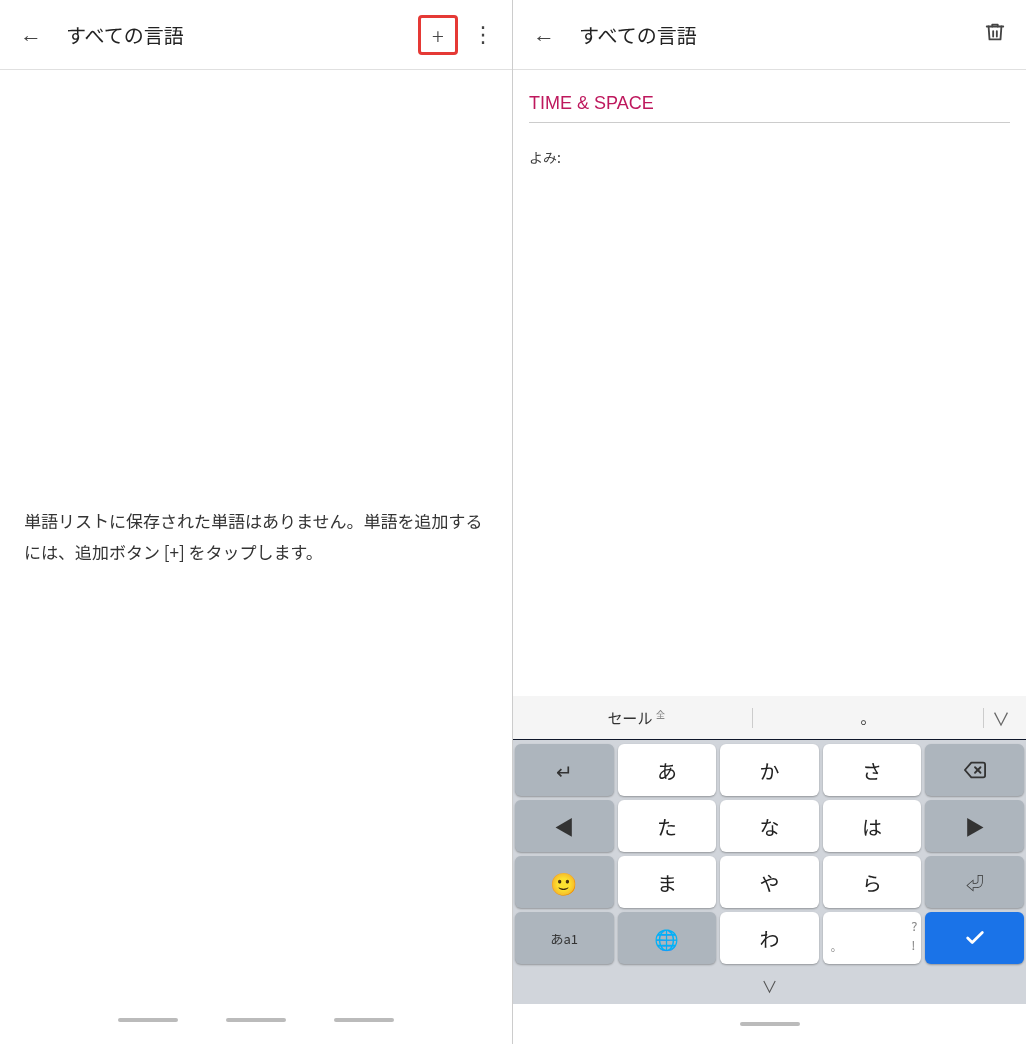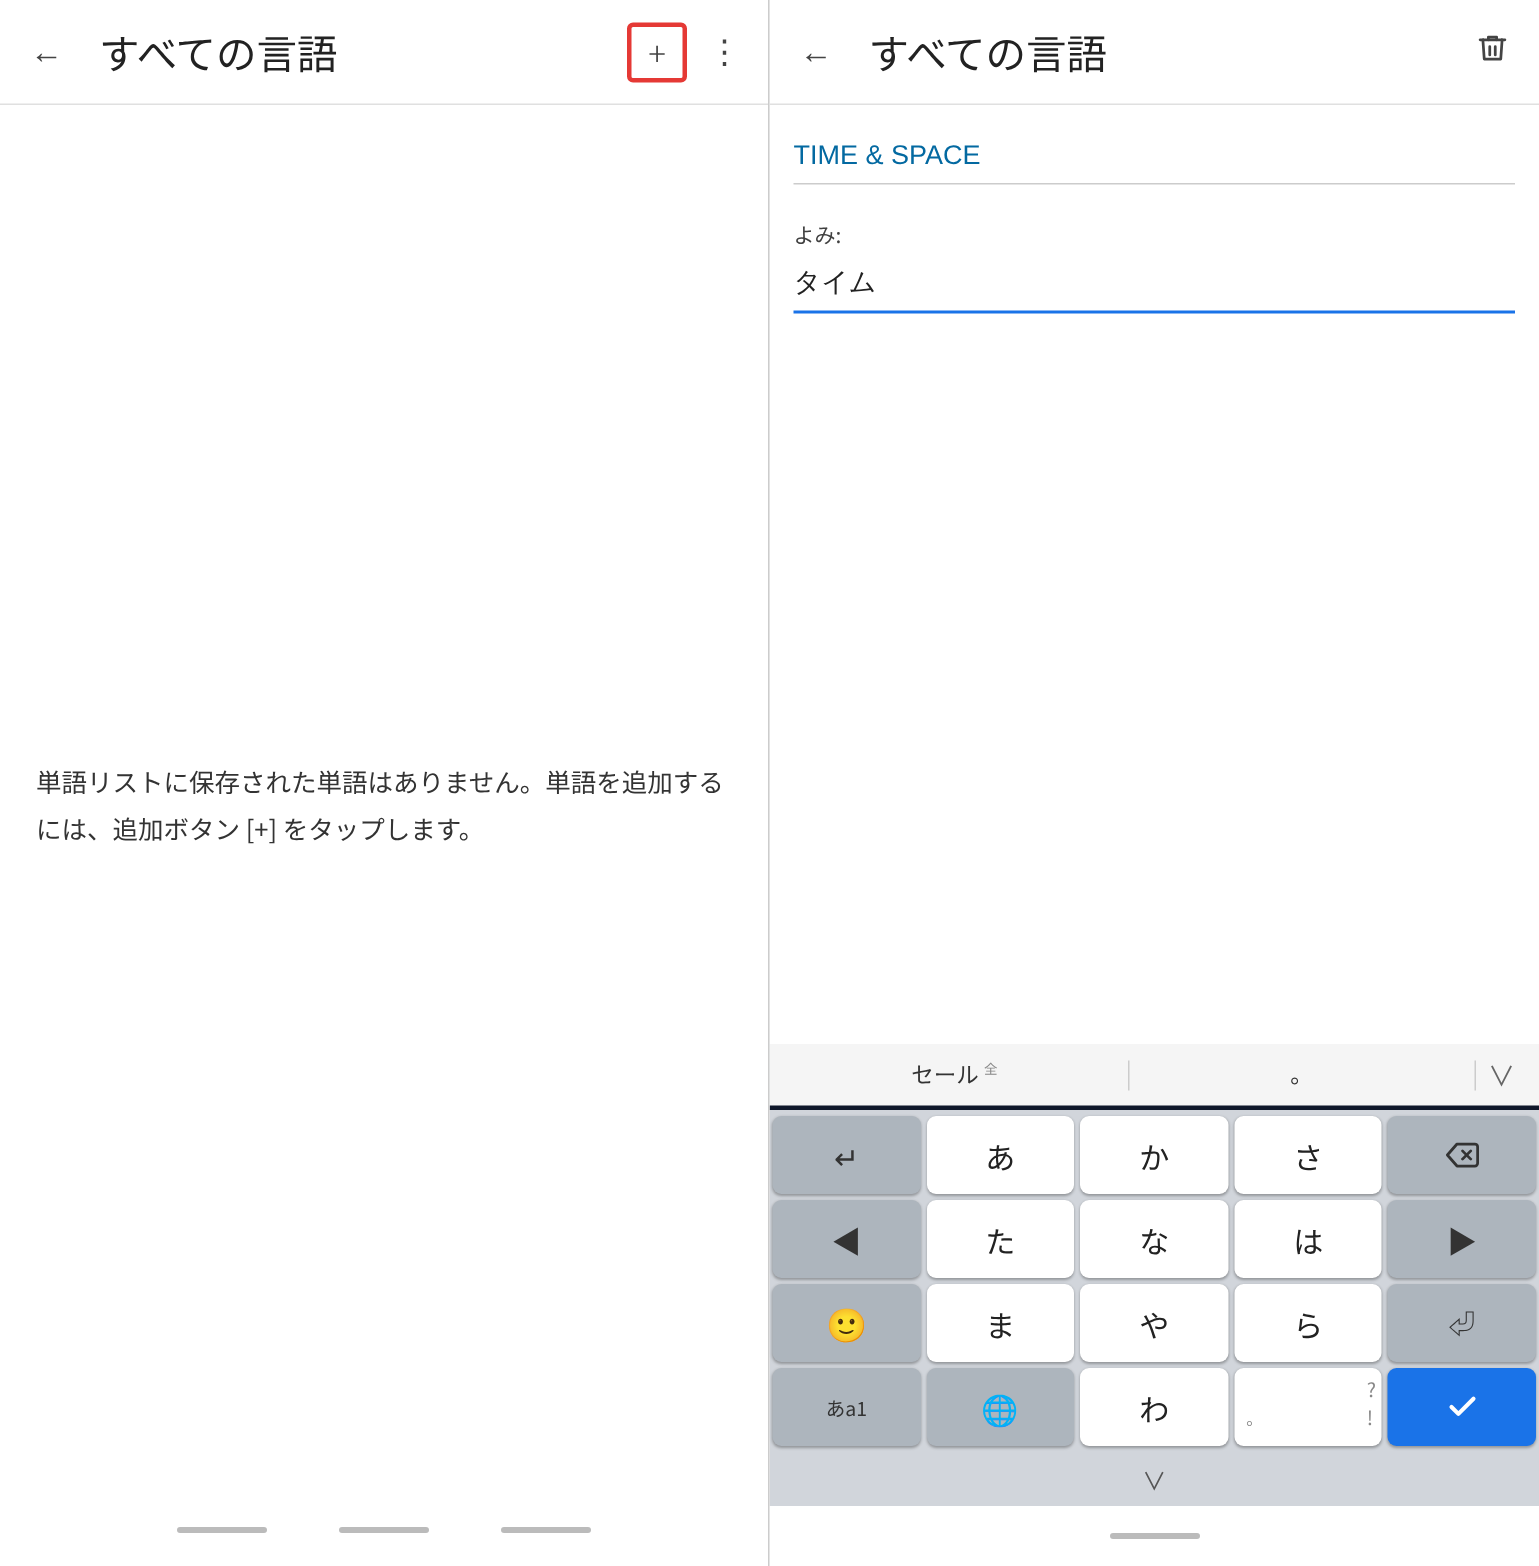--- a/index.html
+++ b/index.html
@@ -36,21 +36,21 @@
       color: #444;
       cursor: pointer;
       margin-right: 16px;
       background: none;
       border: none;
       padding: 4px 8px;
     }
 
     .header-title {
       flex: 1;
-      font-size: 27px;
+      font-size: 20px;
       font-weight: 400;
       color: #222;
     }
 
     .add-btn {
       width: 40px;
       height: 40px;
       border: 3px solid #e53935;
       border-radius: 4px;
       display: flex;
@@ -143,21 +143,21 @@
       flex: 1;
     }
 
     .word-input {
       width: 100%;
       font-size: 18px;
       border: none;
       border-bottom: 1px solid #ccc;
       padding-bottom: 8px;
       outline: none;
-      color: #0369a1;
+      color: #be185d;
       margin-bottom: 24px;
     }
 
     .yomi-label {
       font-size: 14px;
       color: #404040;
       margin-bottom: 8px;
       display: block;
     }
 
@@ -174,21 +174,21 @@
     
     .keyboard-area {
       background: #d1d5db;
       padding: 0;
     }
 
     .keyboard-suggestion-row {
       display: flex;
       align-items: center;
       background: #f5f5f5;
-      border-bottom: 3px solid #0f172a;
+      border-bottom: 1px solid #0f172a;
       height: 44px;
       padding: 0 8px;
     }
 
     .suggestion-item {
       flex: 1;
       text-align: center;
       font-size: 15px;
       color: #333;
       cursor: pointer;
@@ -303,21 +303,20 @@
         <path d="M10 11v6"></path>
         <path d="M14 11v6"></path>
         <path d="M9 6V4h6v2"></path>
       </svg>
     </button>
   </div>
 
   <div class="form-area">
     <input class="word-input" type="text" value="TIME &amp; SPACE" style="">
     <span class="yomi-label">よみ:</span>
-    <input class="yomi-input" type="text" value="タイム" style="">
   </div>
 
   <div class="keyboard-area">
 
     <div class="keyboard-suggestion-row">
       <span class="suggestion-item">セール <span class="suggestion-badge">全</span></span>
       <div class="suggestion-sep"></div>
       <span class="suggestion-item">。</span>
       <div class="suggestion-sep"></div>
       <span class="suggestion-chevron">∨</span>

